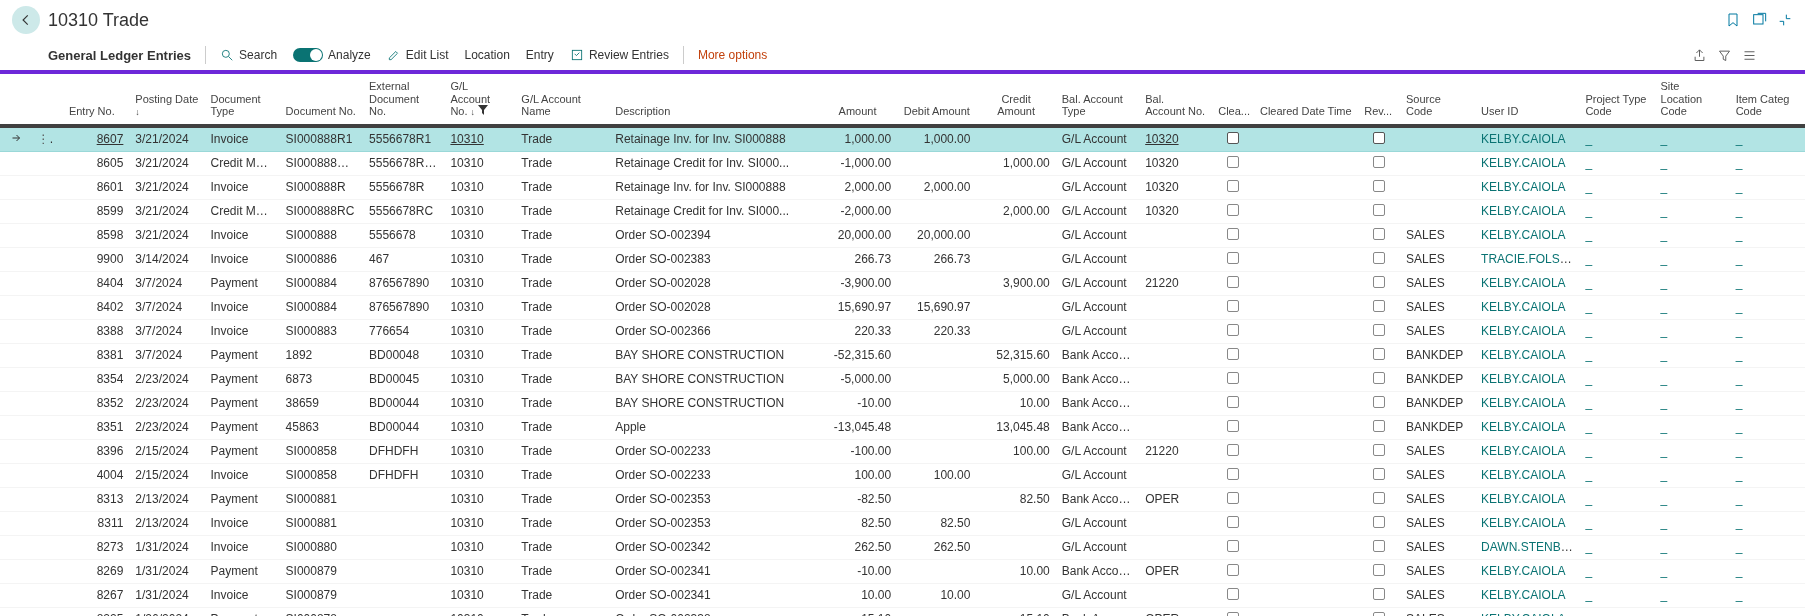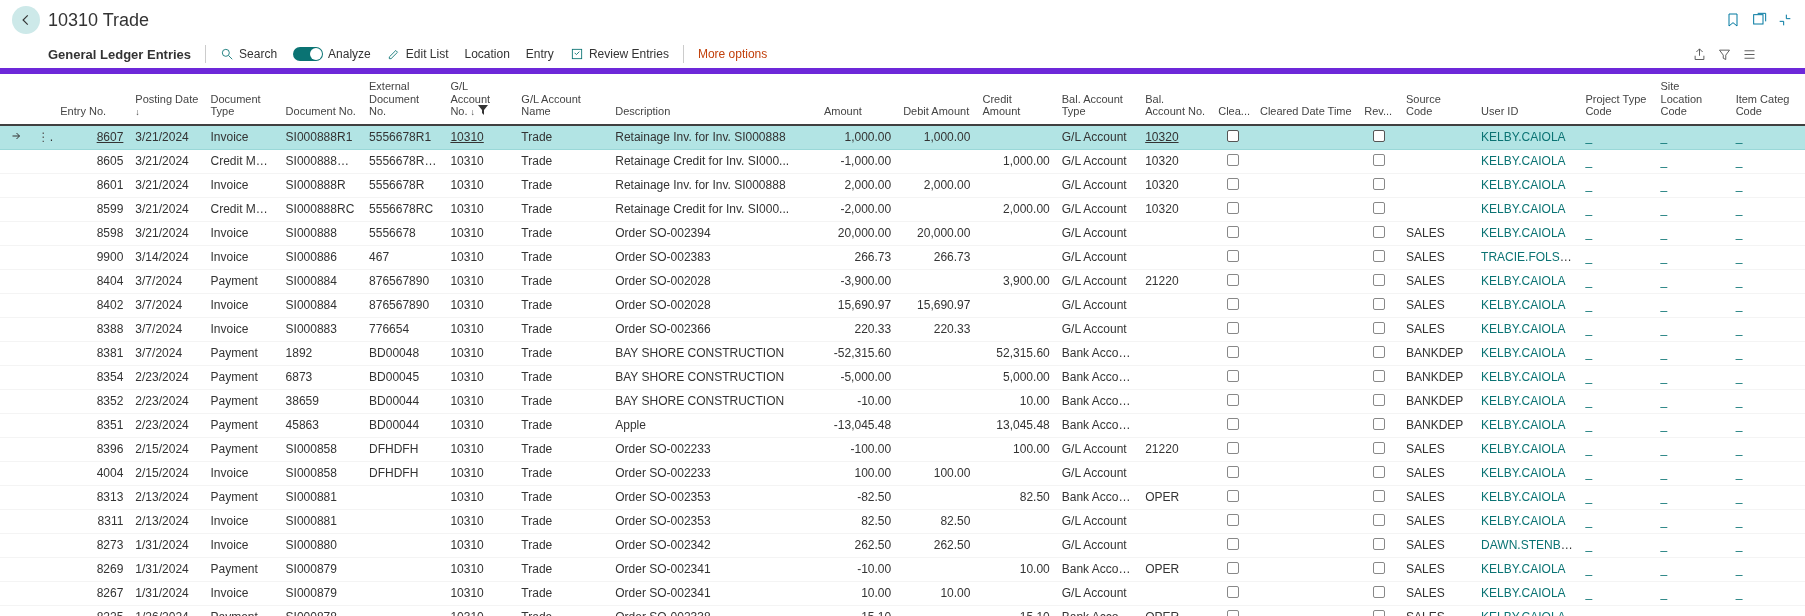--- a/index.html
+++ b/index.html
@@ -5,35 +5,35 @@
   * { box-sizing: border-box; margin: 0; padding: 0; }
   body { font-family: "Segoe UI", Arial, sans-serif; font-size: 12px; color: #333; background: #fff; overflow: hidden; }
   
   .topbar { display: flex; align-items: center; height: 40px; padding: 0 12px; }
   .back-btn { width: 28px; height: 28px; border-radius: 50%; background: #cde9e9; display: flex; align-items: center; justify-content: center; cursor: pointer; margin-right: 8px; }
   .back-btn svg { width: 14px; height: 14px; stroke: #333; fill: none; stroke-width: 2; }
   .title { font-size: 18px; color: #333; }
   .top-right { margin-left: auto; display: flex; gap: 10px; align-items: center; }
   .top-icon { width: 16px; height: 16px; cursor: pointer; stroke: #0078a0; fill: none; stroke-width: 1.5; }
   
-  .actionbar { display: flex; align-items: center; height: 34px; padding: 0 48px; border-bottom: 6px solid #6d28d9; }
+  .actionbar { display: flex; align-items: center; height: 34px; padding: 0 48px; border-bottom: 4px solid #6d28d9; }
   .action-label { font-weight: 600; font-size: 13px; padding-right: 8px; }
   .vsep { width: 1px; height: 18px; background: #ccc; margin: 0 6px; }
   .act { display: inline-flex; align-items: center; gap: 5px; padding: 4px 8px; cursor: pointer; color: #333; font-size: 12px; border-radius: 2px; }
   .act svg { width: 14px; height: 14px; stroke: #0a7373; fill: none; stroke-width: 1.5; }
   .toggle { position: relative; width: 30px; height: 14px; border-radius: 7px; background: #0a7373; cursor: pointer; }
   .toggle::after { content: ""; position: absolute; right: 1px; top: 1px; width: 12px; height: 12px; background: #fff; border-radius: 50%; }
   .muted { color: #c2410c; }
   .ab-right { margin-left: auto; display: flex; gap: 10px; align-items: center; }
   .ab-icon { width: 15px; height: 15px; cursor: pointer; stroke: #555; fill: none; stroke-width: 1.5; }
   
   .grid-wrap { overflow: auto; height: calc(616px - 40px - 34px); }
   table { border-collapse: collapse; table-layout: fixed; width: 100%; min-width: 1805px; }
-  thead th { text-align: left; font-weight: 400; font-size: 11px; color: #444; padding: 6px 6px 6px 6px; vertical-align: bottom; border-bottom: 2px solid #404040; line-height: 1.15; }
-  thead th.r { text-align: left; }
+  thead th { text-align: left; font-weight: 400; font-size: 11px; color: #444; padding: 6px 6px 6px 6px; vertical-align: bottom; border-bottom: 4px solid #404040; line-height: 1.15; }
+  thead th.r { text-align: center; }
   thead th .sort { font-size: 9px; vertical-align: middle; }
   thead th .filt svg { width: 10px; height: 10px; fill: #333; }
   tbody td { padding: 4px 6px; font-size: 12px; white-space: nowrap; overflow: hidden; text-overflow: ellipsis; border-bottom: 1px solid #f4f4f4; height: 22px; }
   tbody td.r { text-align: right; }
   tbody tr.sel { background: #b2e4e4; }
   tbody tr.sel td { border-bottom: 1px solid #9ad8d8; }
   .link { color: #0a7373; text-decoration: none; cursor: pointer; }
   .ulink { color: #333; text-decoration: underline; cursor: pointer; }
   .rowptr { width: 30px; text-align: center; }
   .rowmenu { width: 22px; text-align: center; }

